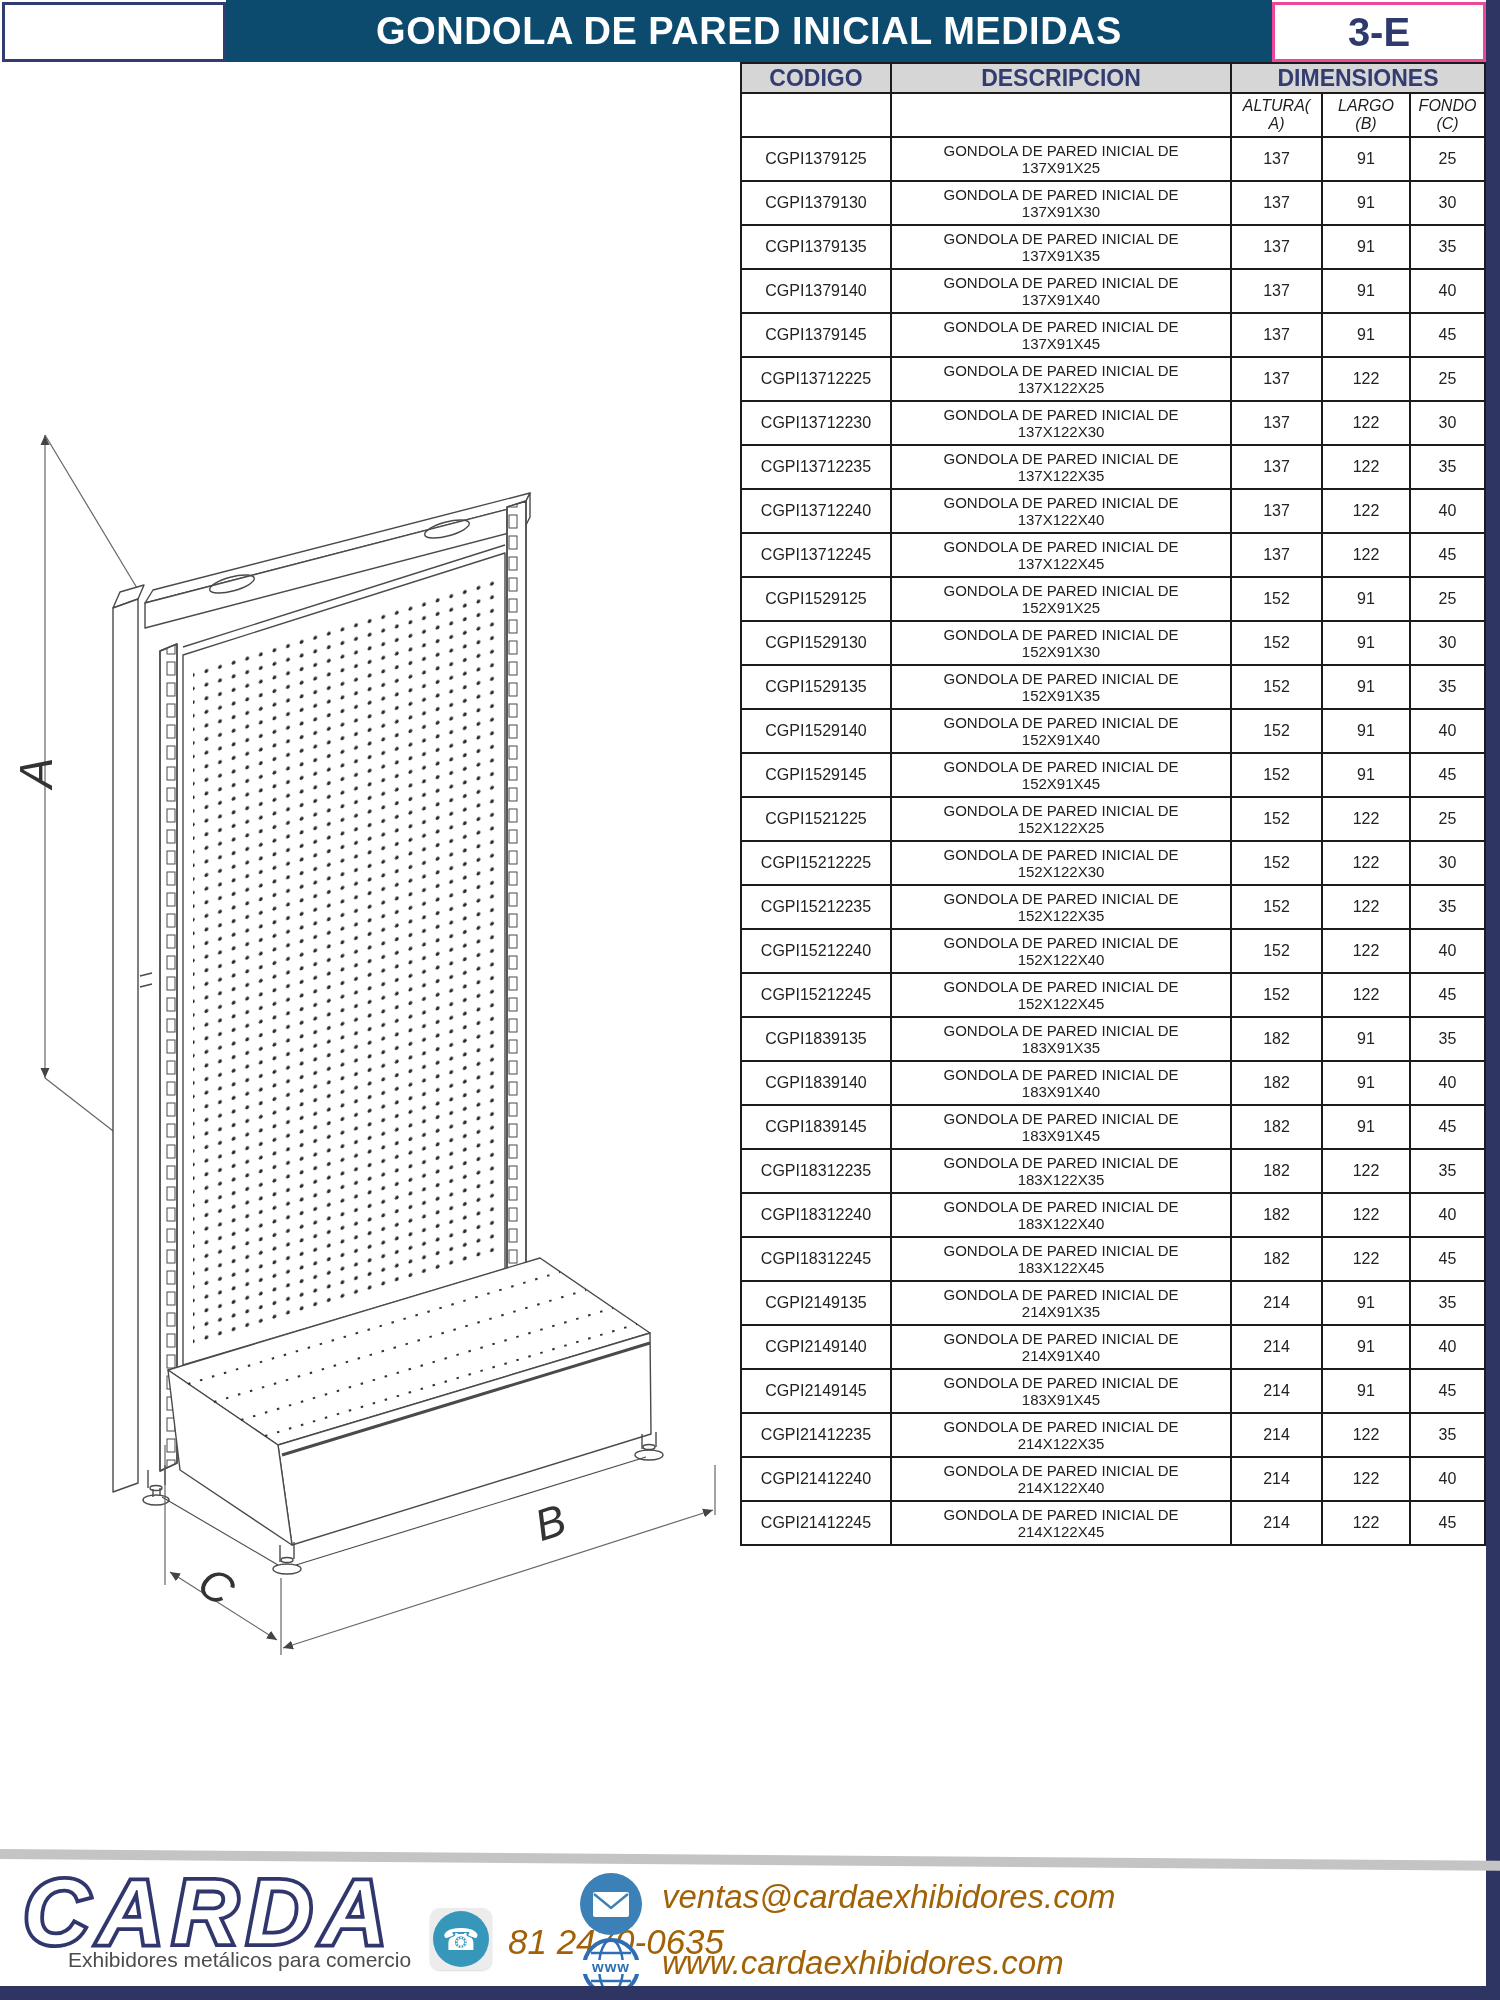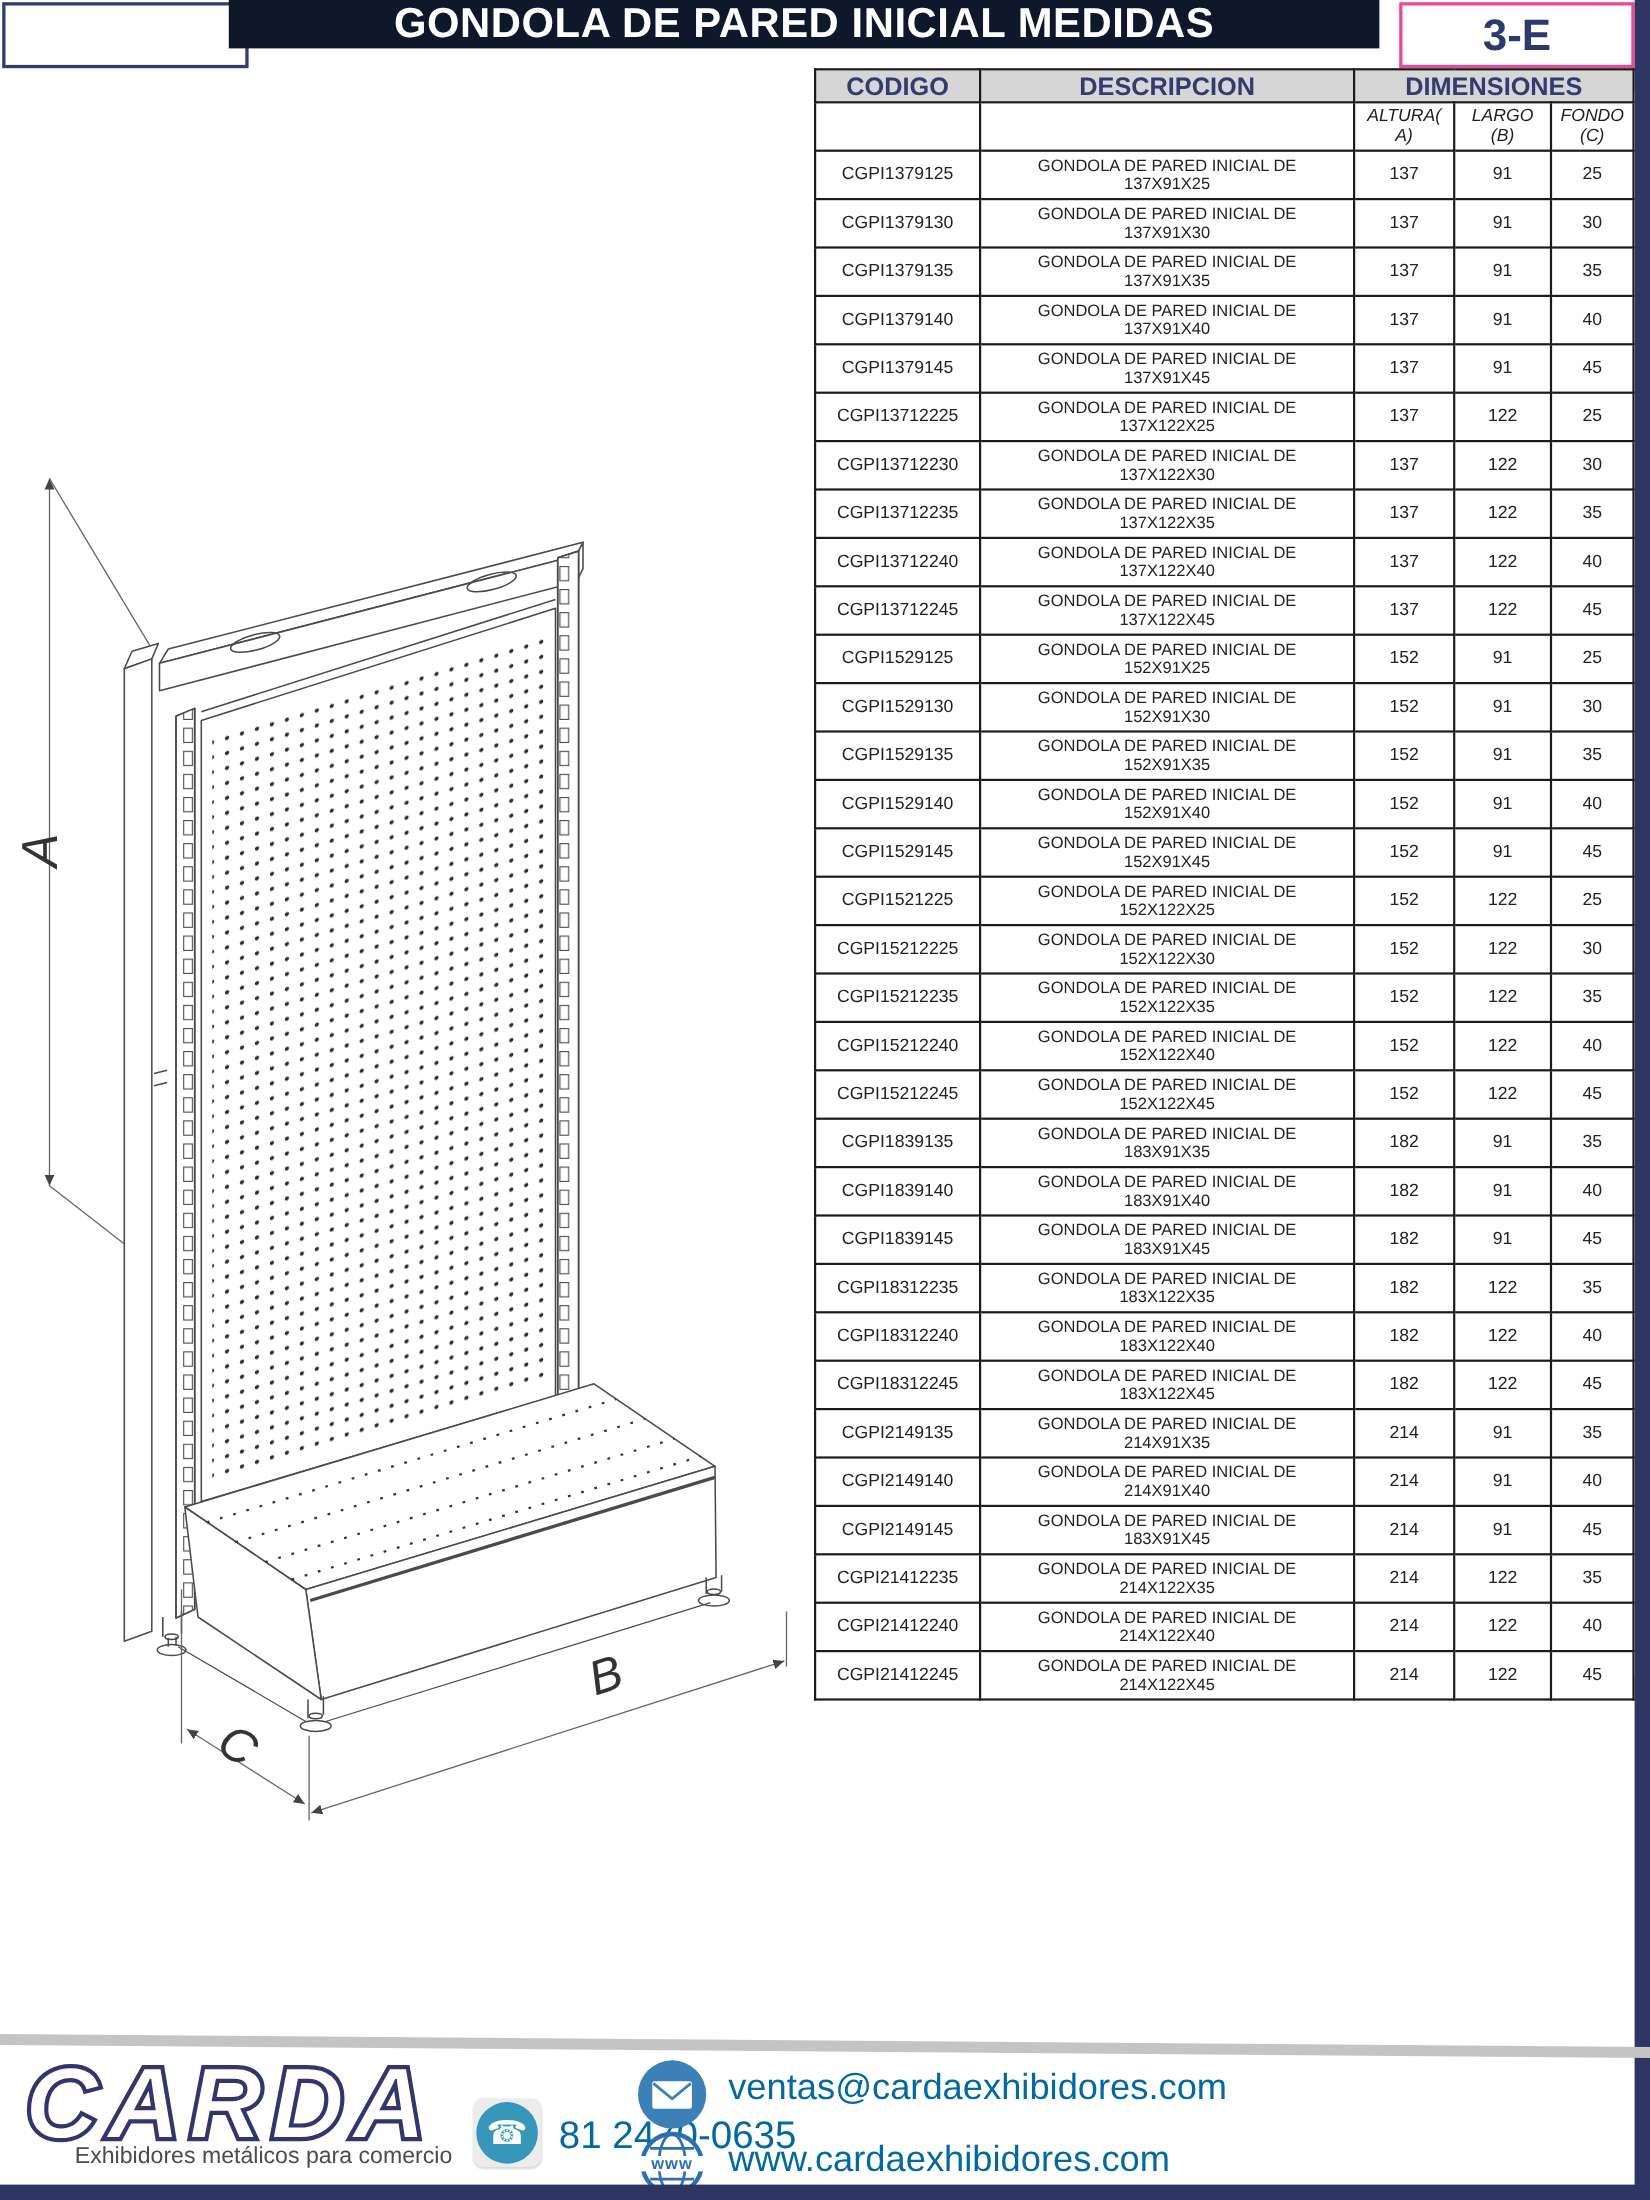--- a/index.html
+++ b/index.html
@@ -2,21 +2,21 @@
 <html><head>
 <meta charset="utf-8">
 <style>
   html,body{margin:0;padding:0;background:#fff;}
   #page{position:relative;width:1500px;height:2000px;background:#fff;overflow:hidden;
         font-family:"Liberation Sans",sans-serif;}
 
   
   .hdr-left{position:absolute;left:2px;top:2px;width:218px;height:54px;background:#fff;
             border:3px solid #333c71;}
-  .hdr-bar{position:absolute;left:208px;top:0;width:1046px;height:44px;background:#0f172a;
+  .hdr-bar{position:absolute;left:226px;top:0;width:1046px;height:62px;background:#0c4a6e;
            display:flex;align-items:center;justify-content:center;}
   .hdr-bar span{color:#fff;font-size:38px;font-weight:bold;letter-spacing:.5px;}
   .hdr-code{position:absolute;left:1272px;top:2px;width:208px;height:54px;background:#fff;
             border:3px solid #ec4899;display:flex;align-items:center;justify-content:center;
             color:#2e3a6e;font-size:40px;font-weight:bold;}
   .right-strip{position:absolute;left:1486px;top:0;width:14px;height:2000px;background:#2e3563;}
   .bottom-bar{position:absolute;left:0;top:1986px;width:1500px;height:14px;background:#2e3563;}
 
   
   .spec-table{position:absolute;left:740px;top:62px;border-collapse:collapse;table-layout:fixed;
@@ -31,21 +31,21 @@
   
   .gray-strip{position:absolute;left:-6px;top:1849px;width:1516px;height:10px;background:#c4c4c4;
               transform:rotate(.45deg);transform-origin:left center;}
   .tagline{position:absolute;left:68px;top:1948px;font-size:21px;color:#4c4c4c;}
   .phone-badge{position:absolute;left:430px;top:1908px;width:62px;height:62px;background:#ececec;
                border-radius:10px;display:flex;align-items:center;justify-content:center;
                box-shadow:0 1px 2px rgba(0,0,0,.15);}
   .phone-circle{width:56px;height:56px;border-radius:50%;background:#3697bb;color:#fff;
                 display:flex;align-items:center;justify-content:center;font-size:30px;
                 font-family:"DejaVu Sans",sans-serif;}
-  .contact-text{position:absolute;color:#0369a1;font-size:33px;}
+  .contact-text{position:absolute;color:#a16207;font-size:33px;font-style:italic;}
   .phone-text{left:508px;top:1922px;font-size:35px;}
   .email-text{left:662px;top:1878px;}
   .web-text{left:662px;top:1944px;}
   .icon-abs{position:absolute;}
 </style>
 </head>
 <body>
 
 <div id="page">
 

